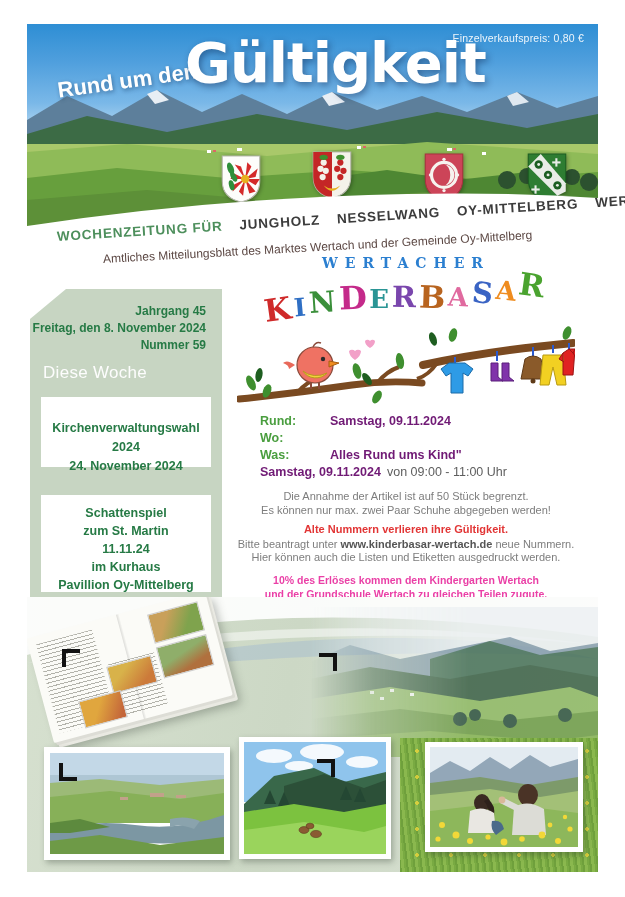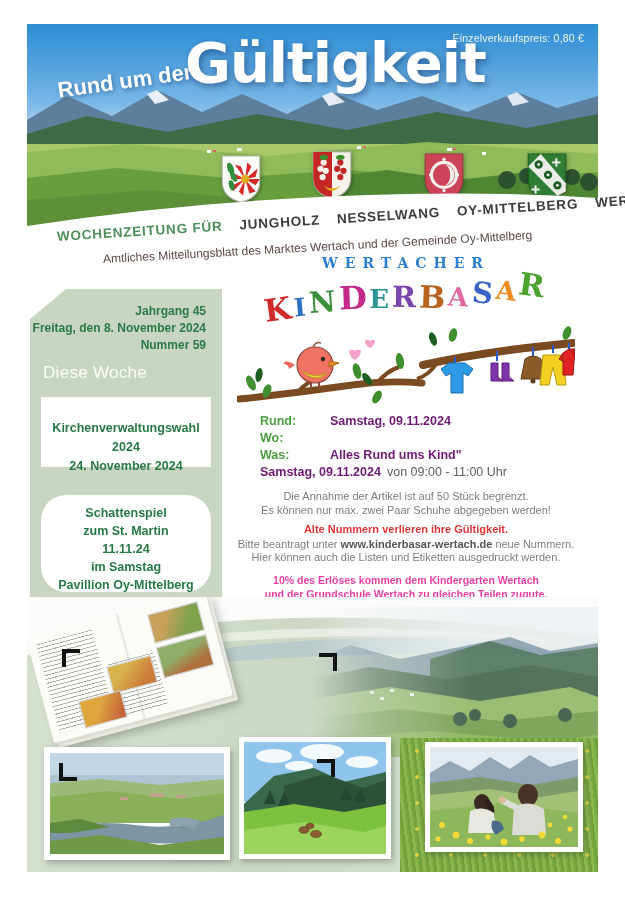--- a/index.html
+++ b/index.html
@@ -30,21 +30,21 @@
 
   
   .sidebar{position:absolute;left:30px;top:289px;width:192px;height:309px;background:#c7d5c2;
     clip-path:polygon(0 30px,36px 0,100% 0,100% 100%,0 100%);}
   .issue{position:absolute;right:16px;top:14px;text-align:right;color:#267a45;
     font-size:12px;font-weight:bold;line-height:17px;}
   .diese-woche{position:absolute;left:13px;top:74px;color:#fdfdfd;font-size:17px;letter-spacing:.3px;}
   .side-box{position:absolute;left:11px;width:170px;background:#fff;text-align:center;
     color:#267a45;font-size:12.5px;font-weight:bold;line-height:19px;}
   .side-box1{top:108px;height:70px;padding-top:22px;box-sizing:border-box;}
-  .side-box2{top:206px;height:97px;padding-top:9px;box-sizing:border-box;line-height:18px;border-radius:25px;}
+  .side-box2{top:206px;height:97px;padding-top:9px;box-sizing:border-box;line-height:18px;}
 
   
   .flyer{position:absolute;left:237px;top:255px;width:338px;}
   .flyer-header{text-align:center;color:#2b7fd0;font-family:"DejaVu Serif",serif;
     font-weight:bold;font-size:14px;letter-spacing:7px;}
   .flyer-title{text-align:center;margin-top:6px;font-family:"DejaVu Serif",serif;
     font-weight:bold;font-size:29px;letter-spacing:3px;height:46px;}
   .flyer-title span{display:inline-block;}
   .flyer-title span:nth-child(1){transform:translateY(13px) rotate(-8deg);font-size:31px;}
   .flyer-title span:nth-child(2){transform:translateY(9px) rotate(-5deg);font-size:25px;}
@@ -248,21 +248,21 @@
 
     <div class="side-box side-box1">
       <div>Kirchenverwaltungswahl</div>
       <div>2024</div>
       <div>24. November 2024</div>
     </div>
     <div class="side-box side-box2">
       <div>Schattenspiel</div>
       <div>zum St. Martin</div>
       <div>11.11.24</div>
-      <div>im Samstag</div>
+      <div>im Kurhaus</div>
       <div>Pavillion Oy-Mittelberg</div>
     </div>
   </aside>
 
   <section class="flyer">
     <div class="flyer-header">WERTACHER</div>
     <div class="flyer-title">
       <span style="color:#cf2a2a">K</span><span style="color:#2f6fc4">I</span><span style="color:#3a8f3a">N</span><span style="color:#c42a8a">D</span><span style="color:#2a9595">E</span><span style="color:#7a46ad">R</span><span style="color:#b8641f">B</span><span style="color:#e06a9f">A</span><span style="color:#3a64c4">S</span><span style="color:#ef8c1f">A</span><span style="color:#4aa32f">R</span>
     </div>
 

